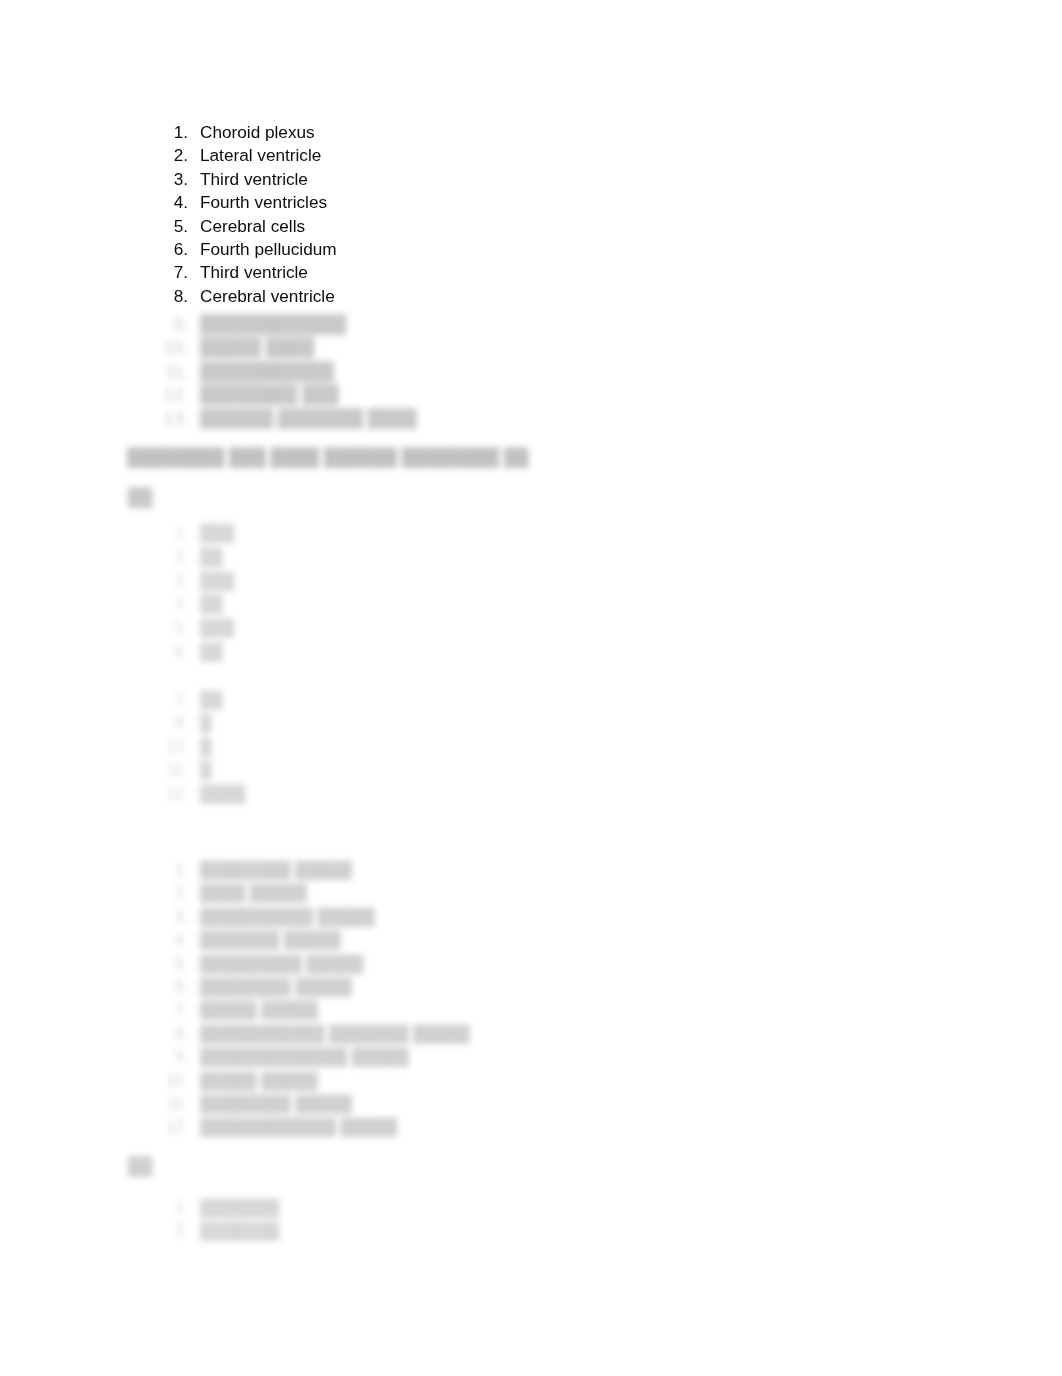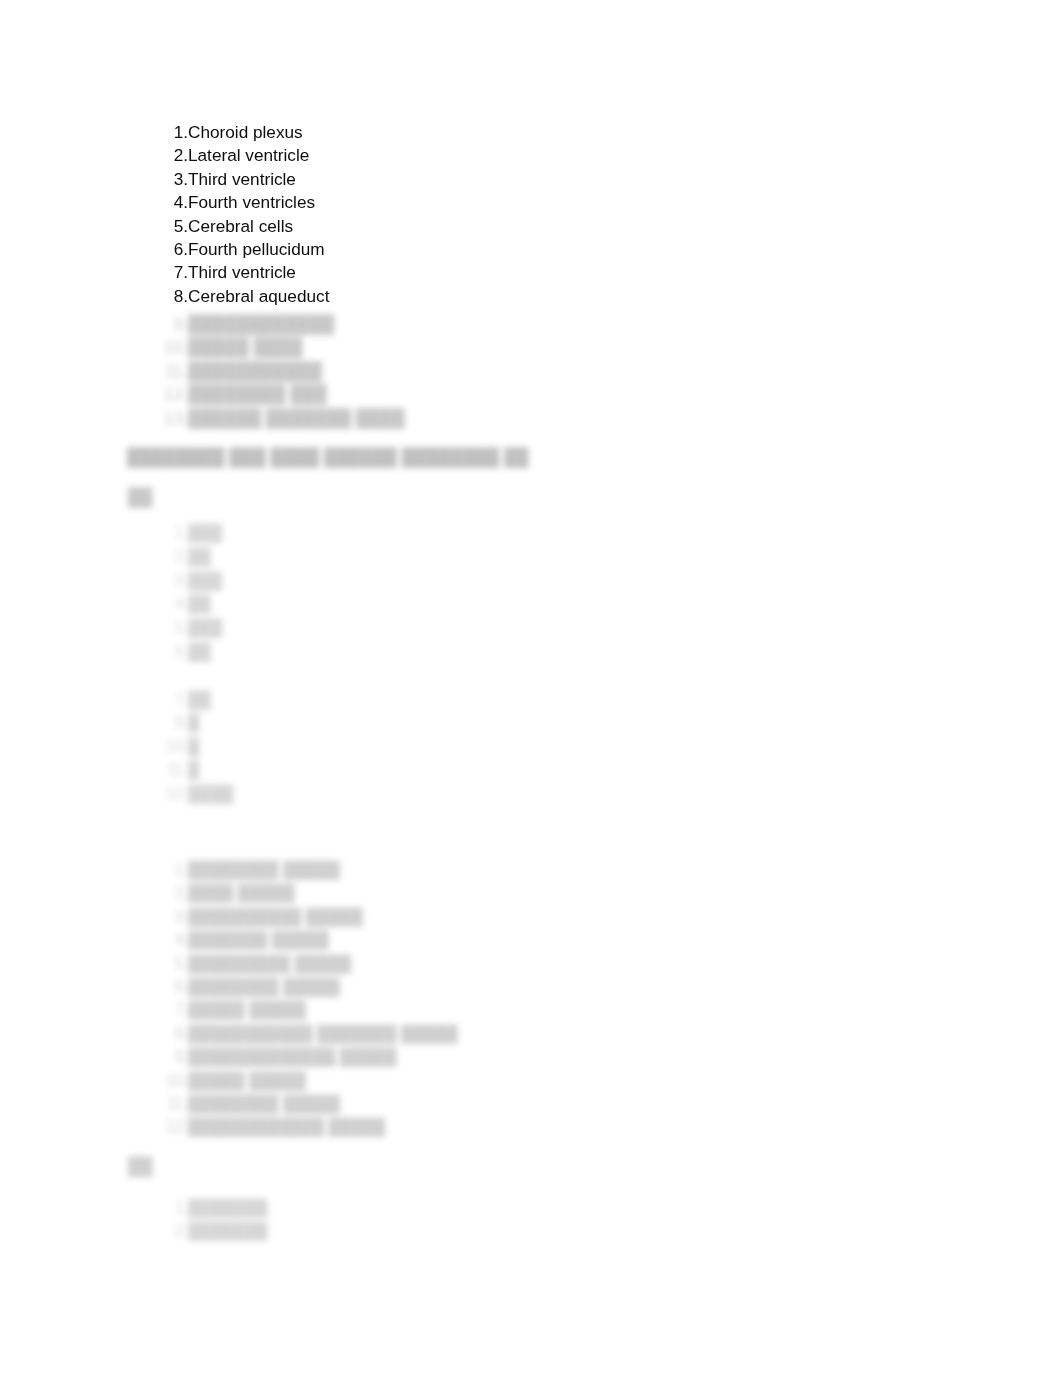--- a/index.html
+++ b/index.html
@@ -28,20 +28,21 @@
     line-height: 23.4px;
     height: 23.4px;
     white-space: nowrap;
   }
   .num {
     width: 33px;
     text-align: right;
     flex: 0 0 33px;
   }
   .txt {
+    margin-left: 12px;
   }
 
   
   .block-crisp {
     position: absolute;
     left: 155px;
     top: 121px;
     color: #0d0d0d;
     font-size: 17.2px;
   }
@@ -143,21 +144,21 @@
     <li>
       <span class="num">6.</span>
       <span class="txt">Fourth pellucidum</span>
     </li>
     <li>
       <span class="num">7.</span>
       <span class="txt">Third ventricle</span>
     </li>
     <li>
       <span class="num">8.</span>
-      <span class="txt">Cerebral aqueduct</span>
+      <span class="txt">Cerebral ventricle</span>
     </li>
   </ol>
 
   <ol class="olist blurred b1">
     <li>
       <span class="num">9.</span>
       <span class="txt">████████████</span>
     </li>
     <li>
       <span class="num">10.</span>

